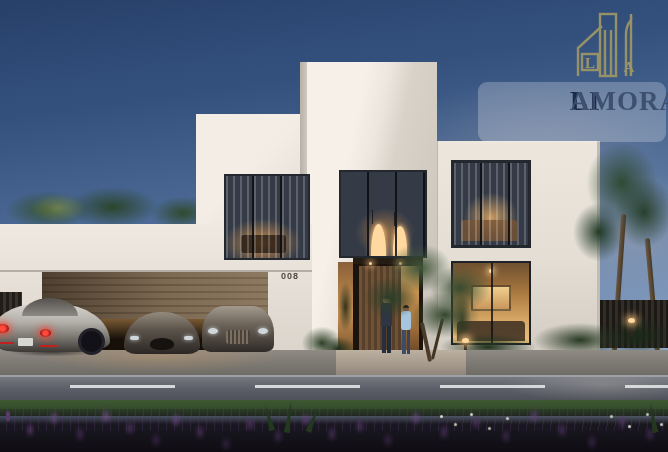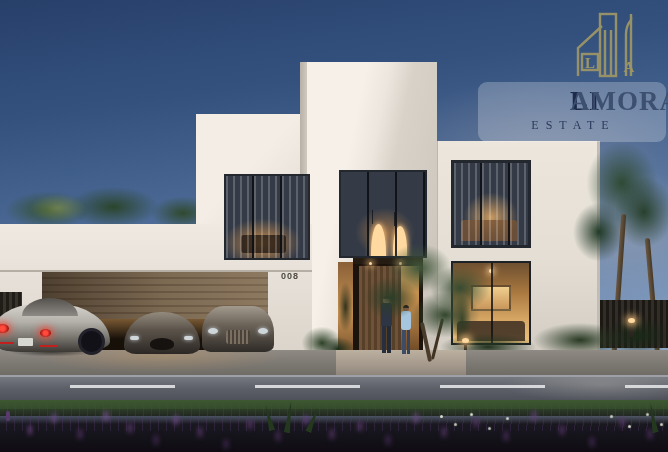--- a/index.html
+++ b/index.html
@@ -397,16 +397,15 @@
           <rect x="12" y="50" width="16" height="16"></rect>
         </g>
         <text x="20" y="64" text-anchor="middle" font-family="Liberation Serif, serif" font-size="15" fill="#9d9566" font-weight="bold">L</text>
         <text x="59" y="68" text-anchor="middle" font-family="Liberation Serif, serif" font-size="15" fill="#9d9566" font-weight="bold">A</text>
       </svg>
     </div>
     <div class="logo-name">
         <span class="lt">LI</span>
         <span class="rt">AMORA</span>
       </div>
-    <div class="logo-sub">ESTATE</div>
   </div>
 
 </div>
 
 </body></html>

